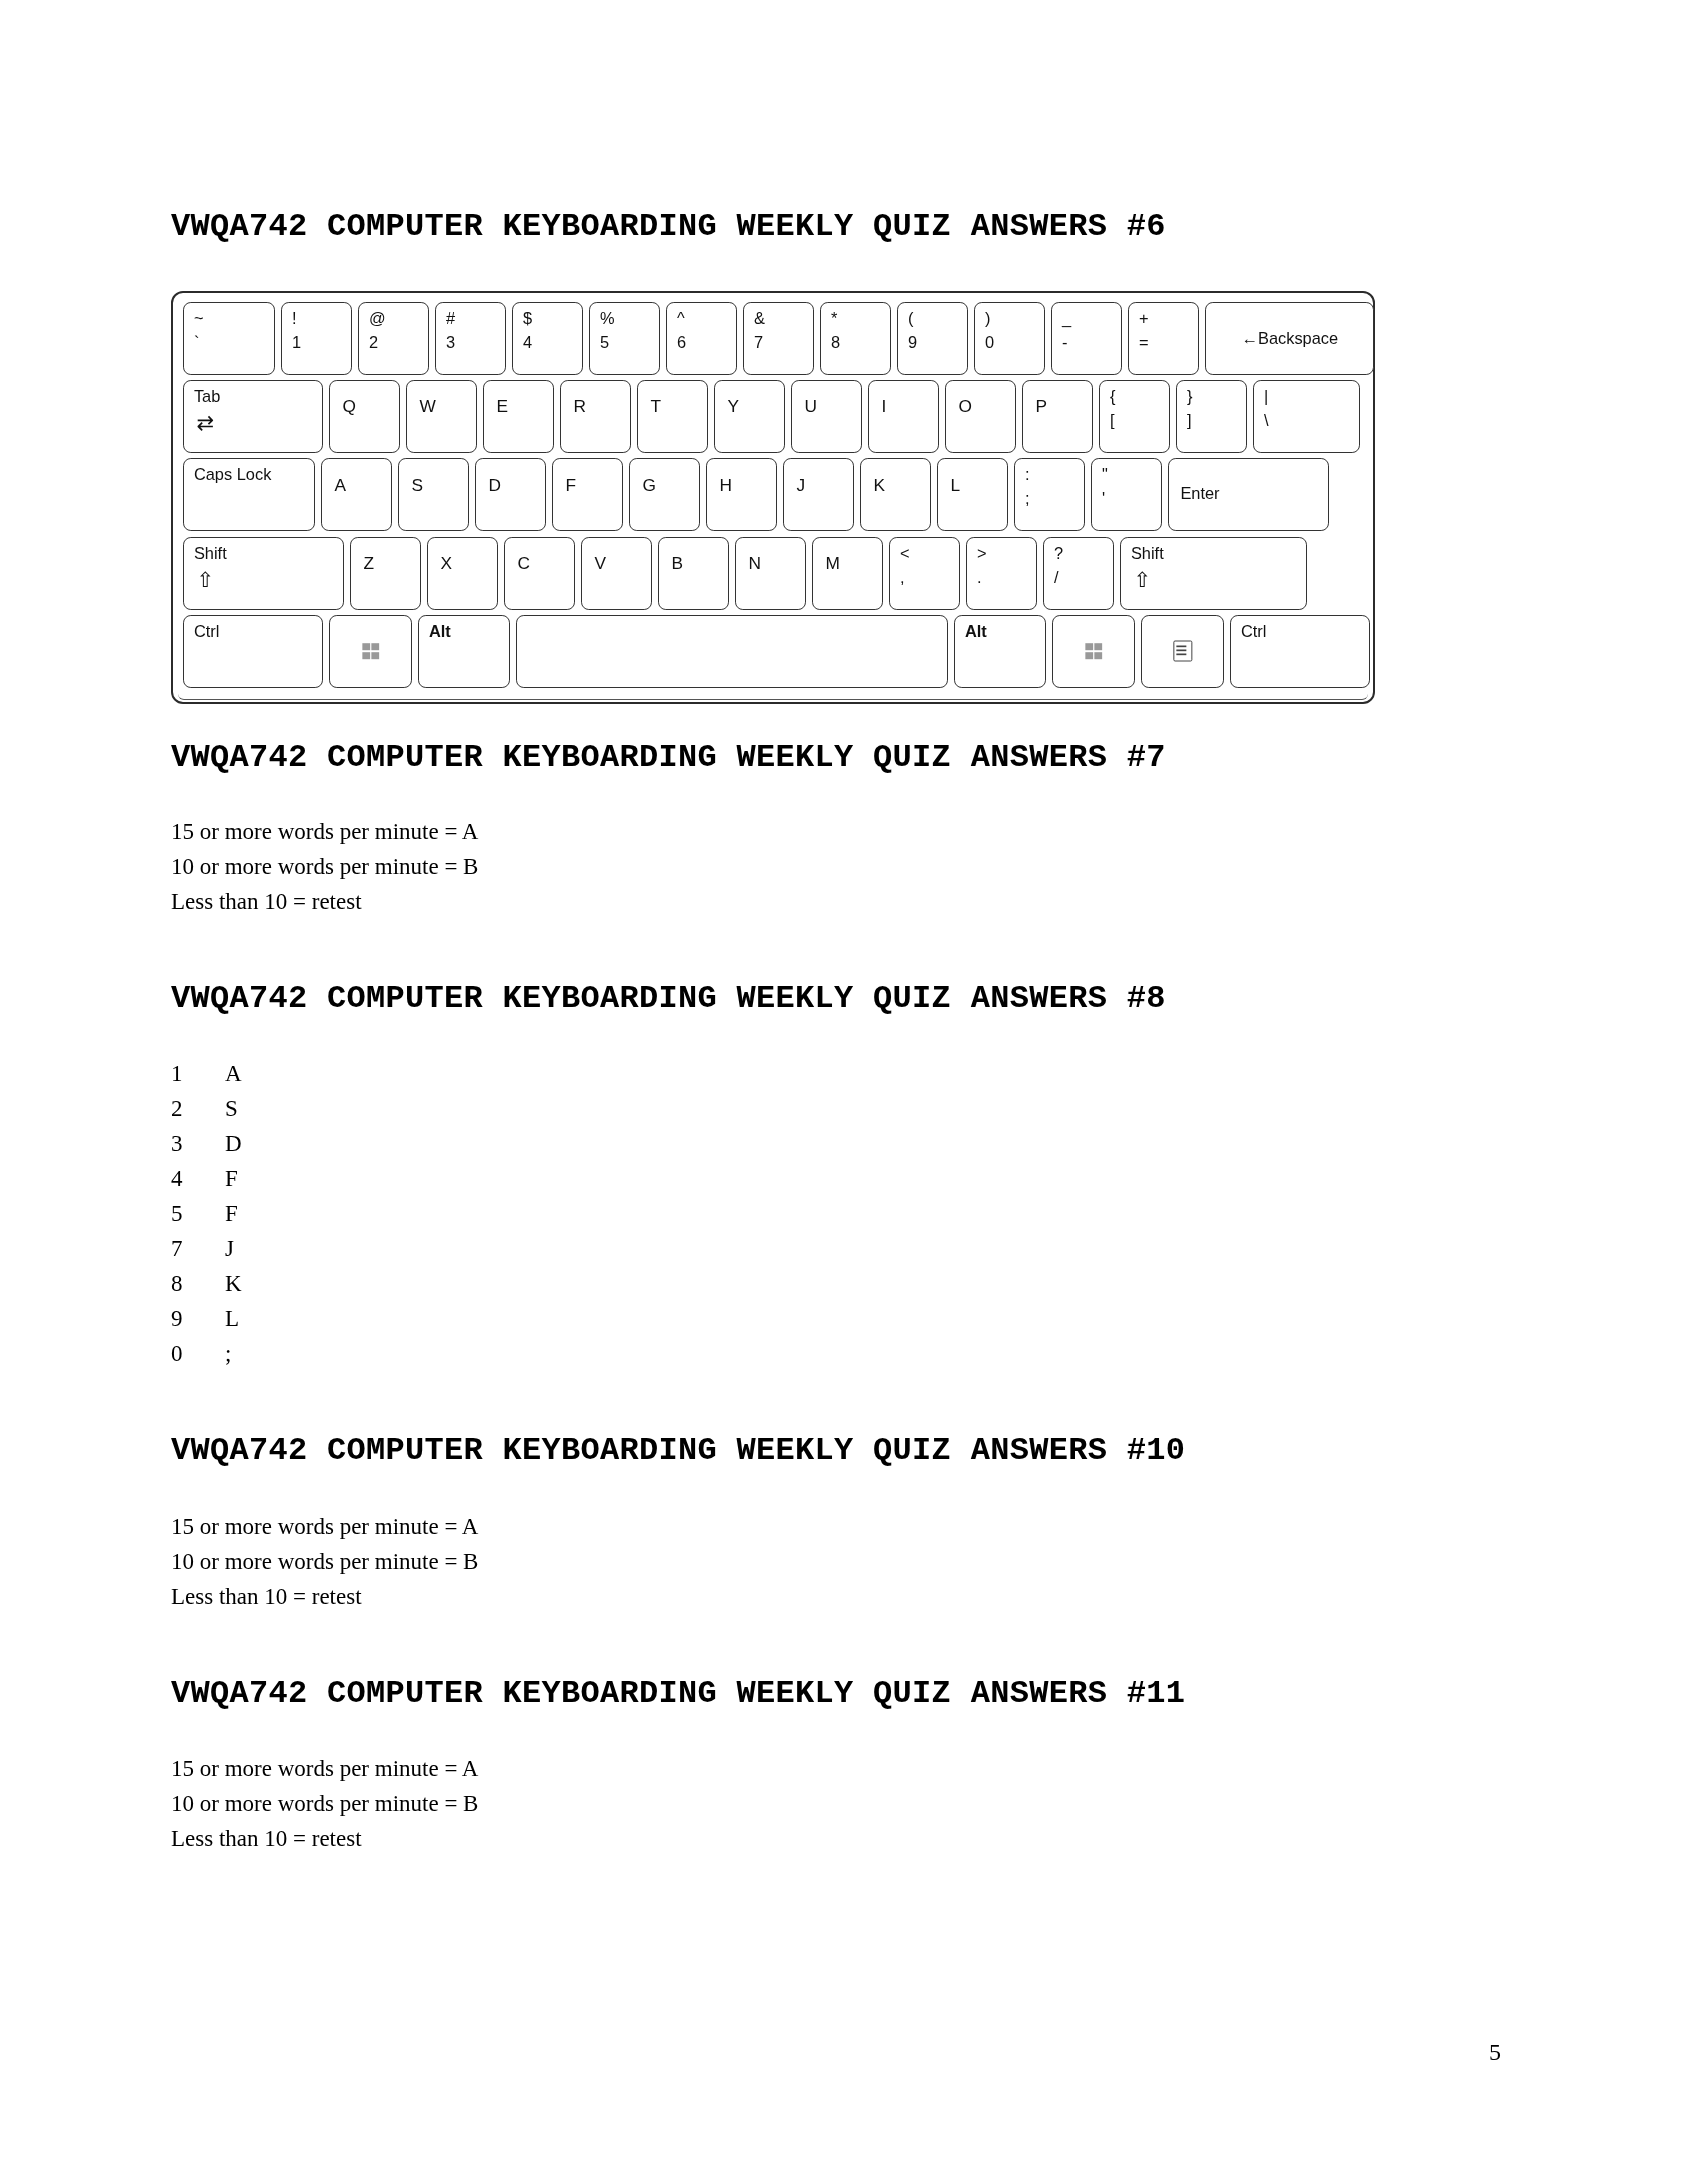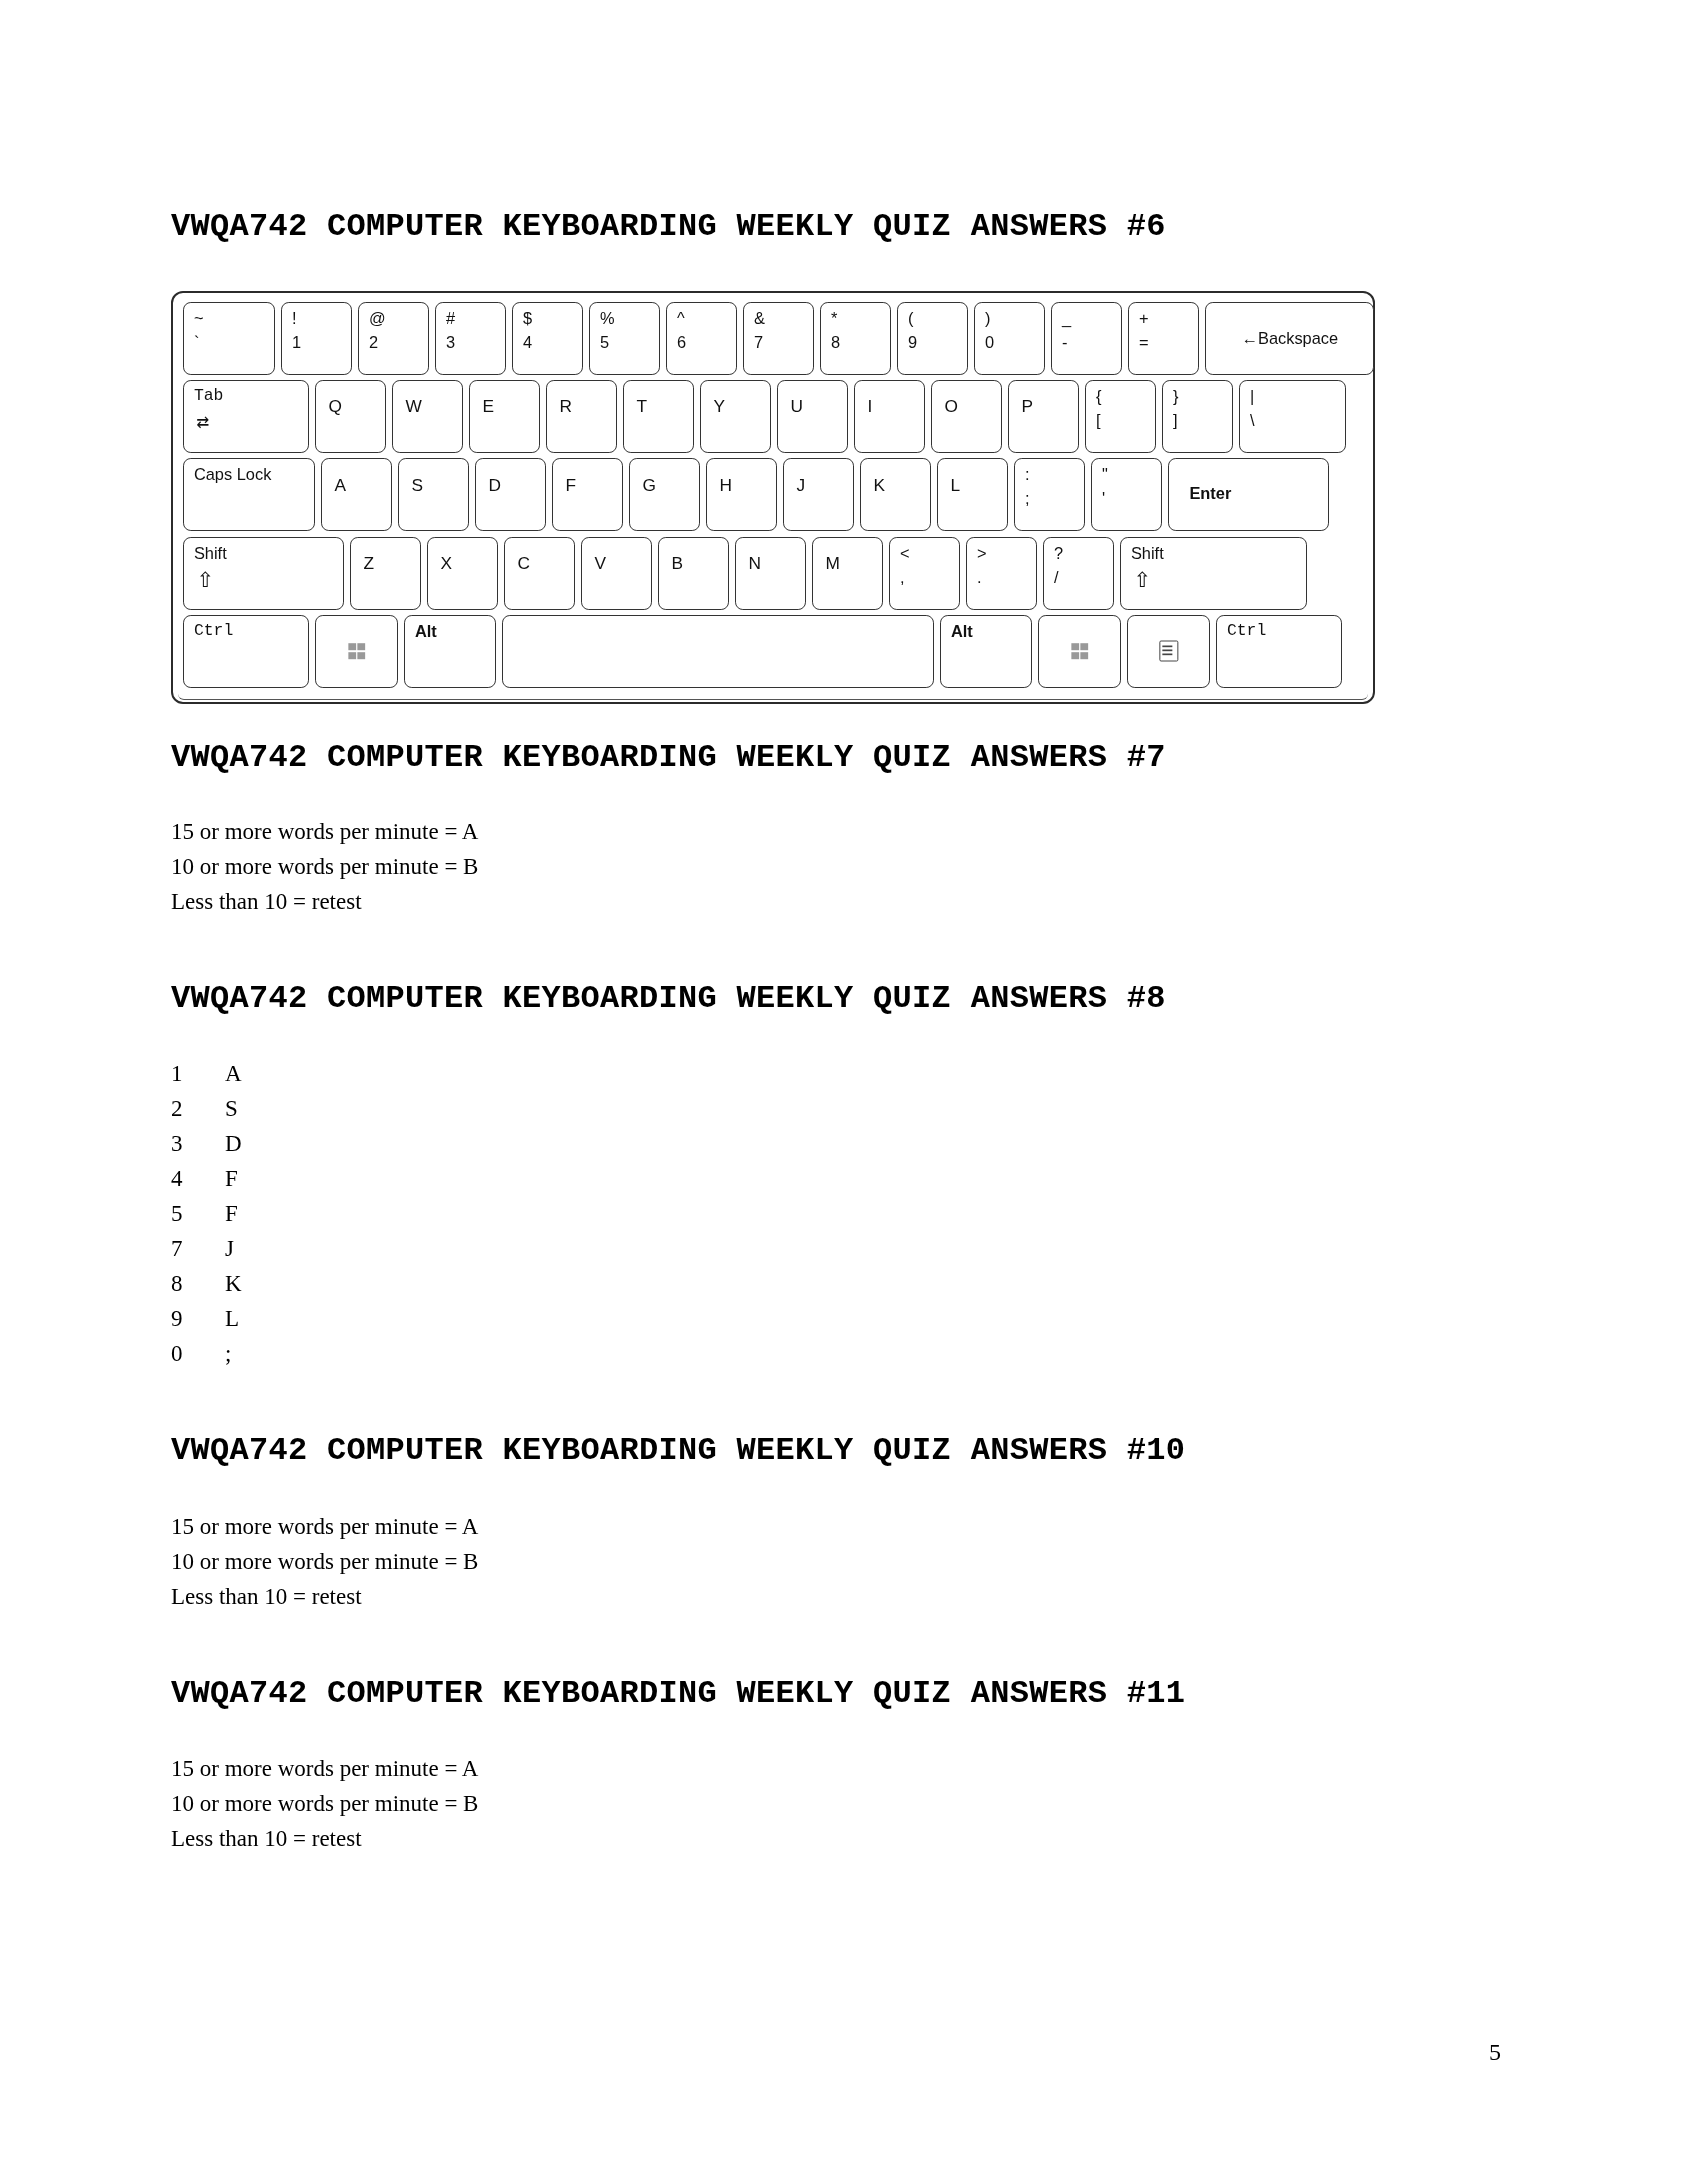--- a/index.html
+++ b/index.html
@@ -153,21 +153,21 @@
     width: 17.3px; height: 19px;
     border: 1.7px solid #444;
     border-radius: 1.7px;
     background:
       linear-gradient(#444,#444) 2.6px 3.5px/10.4px 1.7px no-repeat,
       linear-gradient(#444,#444) 2.6px 7.8px/10.4px 1.7px no-repeat,
       linear-gradient(#444,#444) 2.6px 12px/10.4px 1.7px no-repeat;
   }
   .w-125 { width: 92px; }
   .w-150 { width: 107px; }
-  .w-175 { width: 126px; font-family: Liberation Mono, monospace; }
+  .w-175 { width: 140px; }
   .w-200 { width: 132px; }
   .w-225 { width: 161px; }
   .w-backspace { width: 169px; padding-left: 16px; }
   .w-enter { width: 161px; }
   .w-shiftr { width: 187px; }
   .w-space { width: 432px; }
   .w-win { width: 83px; }
   .w-alt { width: 92px; font-weight: bold; }
 
   .pagenum {
@@ -331,21 +331,21 @@
             </div>
           <div class="key">
             <span class="top">:</span>
             <span class="bot">;</span>
           </div>
           <div class="key">
             <span class="top">"</span>
             <span class="bot">'</span>
           </div>
           <div class="key w-enter">
-            <span class="tl" style="left:20px; top:26px;font-weight:bold;">Enter</span>
+            <span class="tl" style="left:11px; top:26px;">Enter</span>
           </div>
         </div>
 
         <div class="krow">
           <div class="key w-225">
             <span class="tl">Shift</span>
             <span class="sym">⇧</span>
           </div>
           <div class="key">
               <span class="mid">Z</span>

